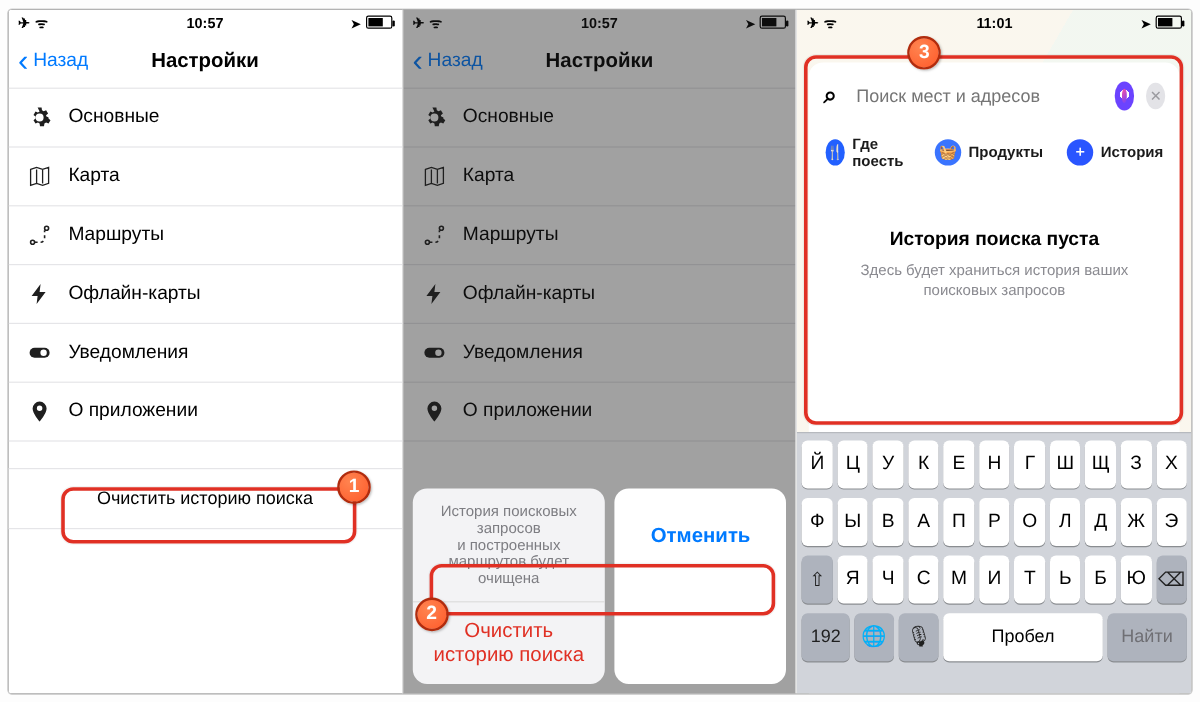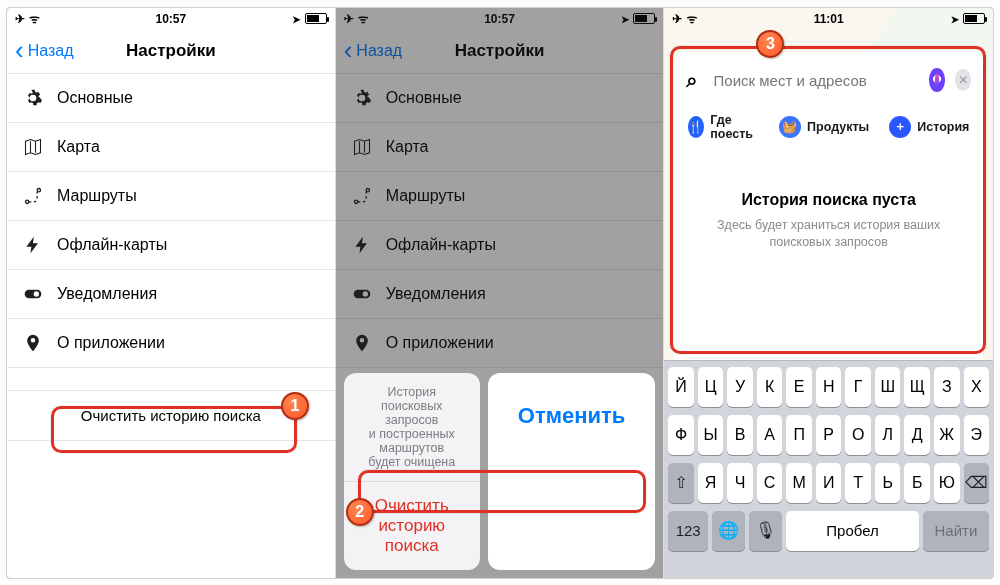--- a/index.html
+++ b/index.html
@@ -110,21 +110,21 @@
   }
   .sheet .msg {
     font-size:12.5px; color:#7d7d82; text-align:center;
     padding:12px 20px; border-bottom:1px solid #ddd;
   }
   .sheet .destructive {
     color:var(--red); font-size:17px; text-align:center; padding:14px;
   }
   .sheet .cancel {
     background:#fff; border-radius:12px; text-align:center;
-    color:var(--blue); font-size:22px; font-weight:600; padding:30px;
+    color:var(--blue); font-size:17px; font-weight:600; padding:30px;
   }
 
   
   .maps-bg {
     position:absolute; inset:0;
     background:
       linear-gradient(120deg,#f5eedd 0 35%,#e6efe2 35% 55%,#f5eedd 55% 100%);
     opacity:.5;
   }
   .search-wrap {
@@ -432,21 +432,21 @@
           <div class="key">Д</div>
           <div class="key">Ж</div>
           <div class="key">Э</div>
         </div>
       <div class="krow r3">
         <div class="key fn small">⇧</div>
         <div id="krow3-inner" style="display:contents;"><div class="key">Я</div><div class="key">Ч</div><div class="key">С</div><div class="key">М</div><div class="key">И</div><div class="key">Т</div><div class="key">Ь</div><div class="key">Б</div><div class="key">Ю</div></div>
         <div class="key fn small">⌫</div>
       </div>
       <div class="krow r4">
-        <div class="key fn" style="flex:1.2">123</div>
+        <div class="key fn" style="flex:1.2">192</div>
         <div class="key fn small">🌐</div>
         <div class="key fn small">🎙</div>
         <div class="key space">Пробел</div>
         <div class="key fn find">Найти</div>
       </div>
     </div>
 
     <div class="hl" style="left:6px; top:38px; width:316px; height:308px;"></div>
     <div class="badge" style="left:92px; top:22px;">3</div>
   </div>

